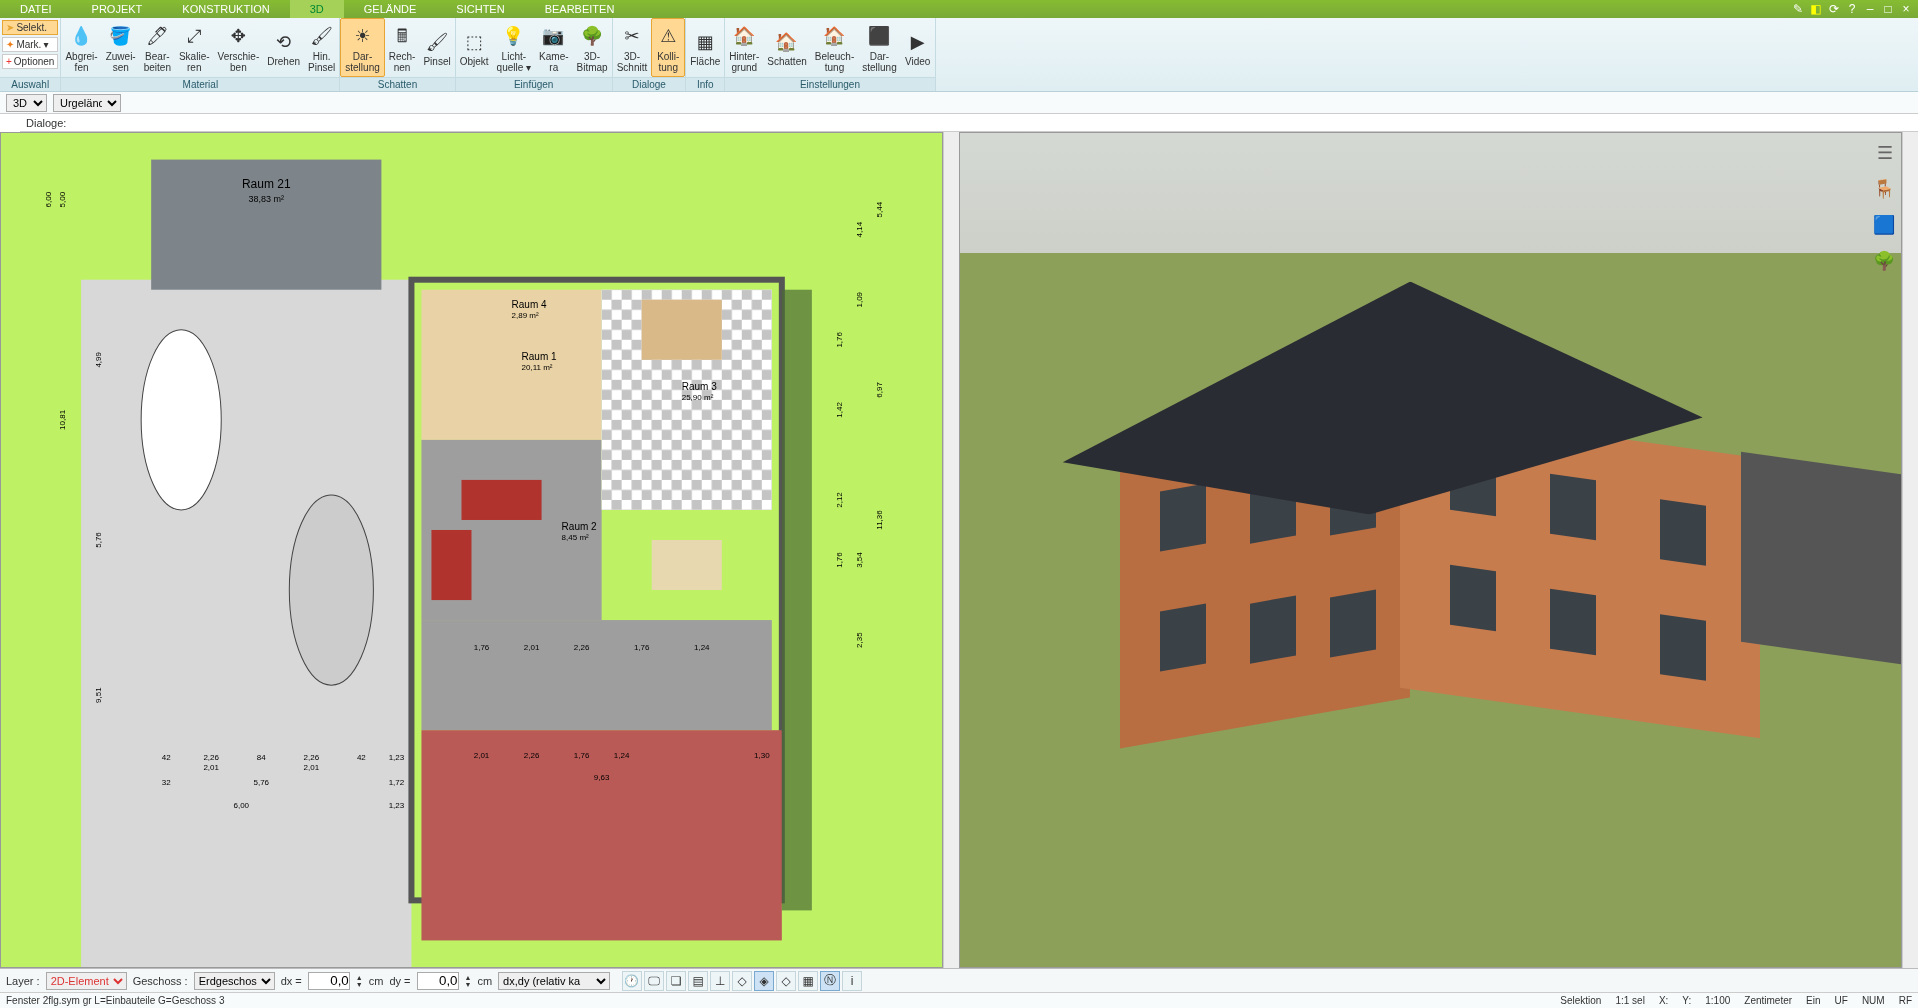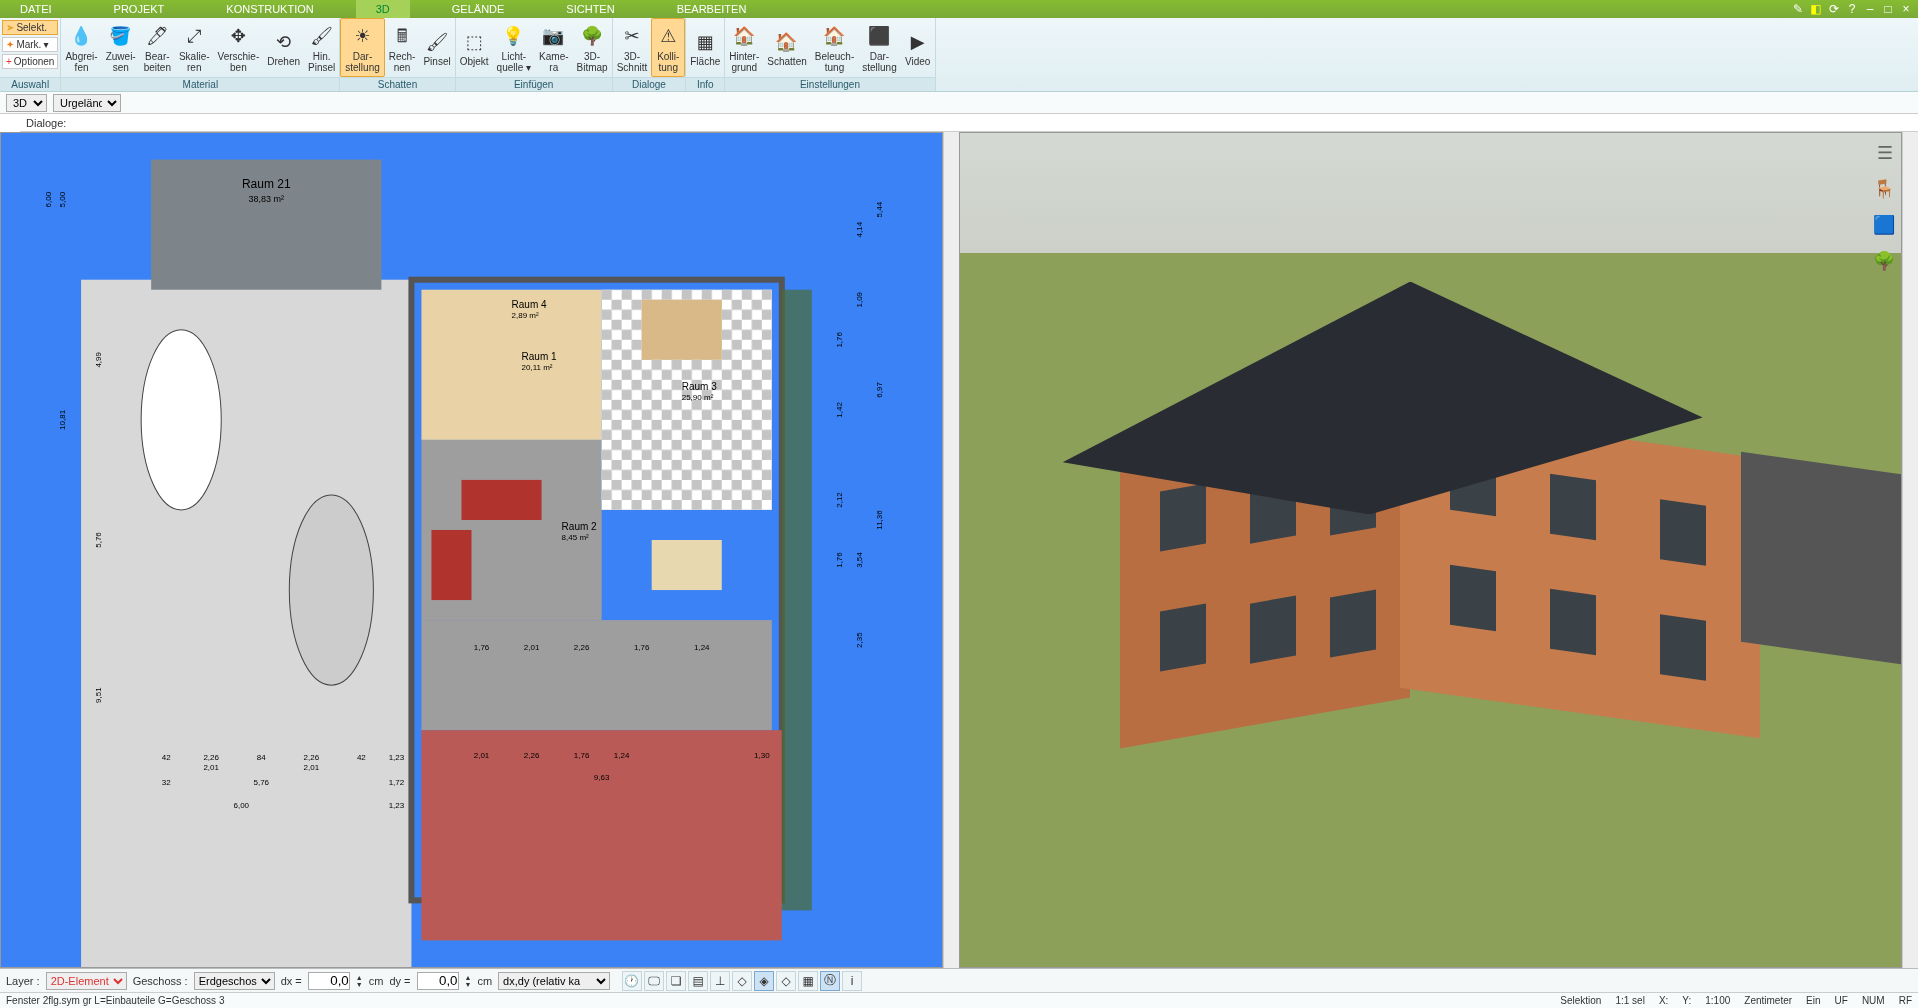--- a/index.html
+++ b/index.html
@@ -1,19 +1,19 @@
 <!DOCTYPE html>
 <html><head>
 <meta charset="utf-8">
 <style>
 * { margin: 0; padding: 0; box-sizing: border-box; font-family: "Segoe UI", Tahoma, sans-serif; }
 body { width: 1918px; height: 1008px; background: #fff; overflow: hidden; font-size: 11px; color: #333; }
 
 
-.menu-bar { display: flex; height: 18px; background: linear-gradient(#86bc32,#79a937); align-items: center; gap: 22px; }
+.menu-bar { display: flex; height: 18px; background: linear-gradient(#86bc32,#79a937); align-items: center; }
 .menu-item { padding: 0 20px; color: #fff; font-size: 11px; cursor: pointer; height: 100%; display: flex; align-items: center; }
 .menu-item.active { background: #a6d158; color: #083; }
 .menu-right { margin-left: auto; display: flex; gap: 2px; padding-right: 4px; }
 .menu-right span { width: 16px; height: 16px; display: inline-flex; align-items: center; justify-content: center; font-size: 12px; cursor: pointer; }
 
 
 .ribbon { display: flex; height: 74px; background: linear-gradient(#eef6f9,#dfeef2); border-bottom: 1px solid #b8d0d8; }
 .ribbon-group { border-right: 1px solid #c5dbe2; display: flex; flex-direction: column; }
 .ribbon-buttons { display: flex; flex: 1; }
 .ribbon-btn { display: flex; flex-direction: column; align-items: center; justify-content: center; padding: 2px 4px 0 4px; font-size: 10px; line-height: 11px; text-align: center; cursor: pointer; min-width: 34px; }
@@ -24,21 +24,21 @@
 .auswahl-col .mini { font-size:10px; padding:1px 3px; border:1px solid #ccc; background:#fff; cursor:pointer; display:flex; align-items:center; gap:2px; }
 .auswahl-col .mini.sel { background:#ffd994; border-color:#e7a634; }
 
 
 .dropdown-bar { height: 22px; display: flex; align-items: center; gap: 6px; padding: 0 6px; border-bottom: 1px solid #ccc; background: #f7fbfc; }
 .dropdown-bar select, .dropdown-bar input { font-size: 11px; height: 18px; border: 1px solid #aaa; padding: 0 2px; }
 .dialoge-bar { height: 18px; border-bottom: 1px solid #ccc; padding: 0 6px; font-size: 11px; display:flex; align-items:center; background:#fff;margin-left:20px;}
 
 
 .workspace { display: flex; height: calc(100% - 18px - 74px - 22px - 18px - 24px - 16px); }
-.pane { position: relative; border: 1px solid #999; background: #3b82f6; }
+.pane { position: relative; border: 1px solid #999; background: #bef264; }
 .pane-2d { flex: 1; overflow: hidden; }
 .pane-3d { flex: 1; background: #ccd2cb; overflow:hidden; position:relative; }
 .vscroll { width: 16px; background: #eee; border-left:1px solid #ccc; }
 
 
 .side-tools { position:absolute; right:4px; top:8px; display:flex; flex-direction:column; gap:12px; }
 .side-tools span { width:24px; height:24px; display:flex; align-items:center; justify-content:center; font-size:18px; color:#666; cursor:pointer; }
 
 
 .plan-svg { width:100%; height:100%; }

